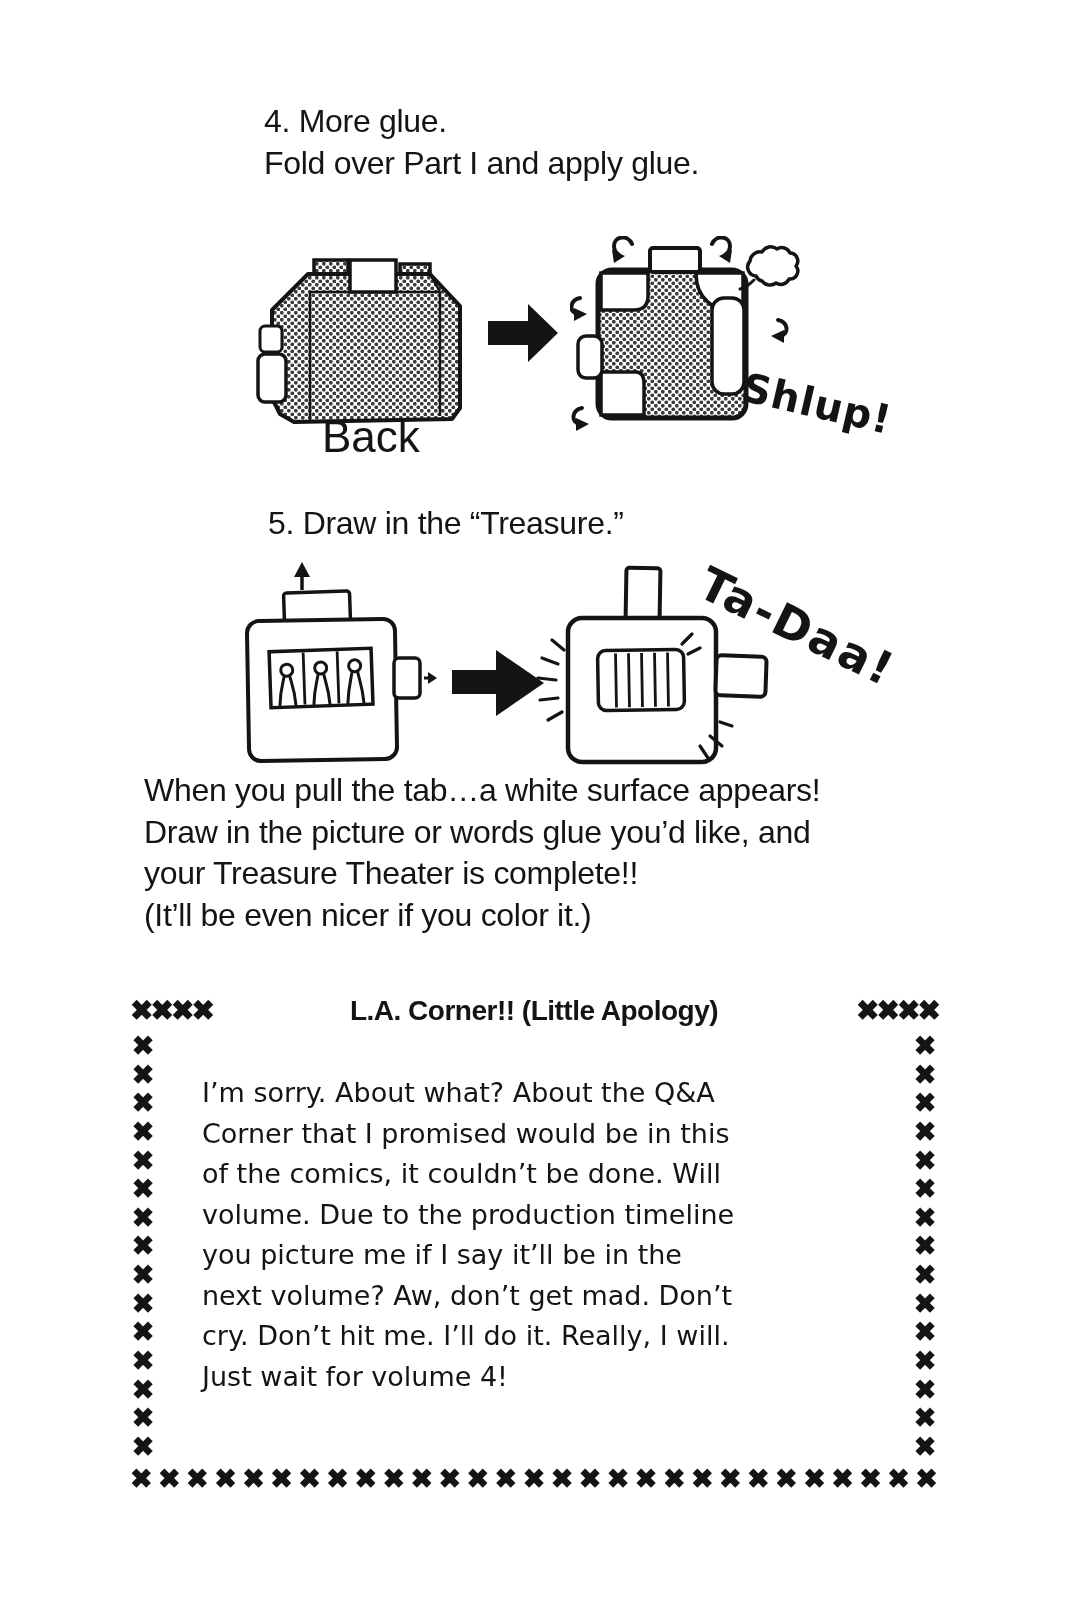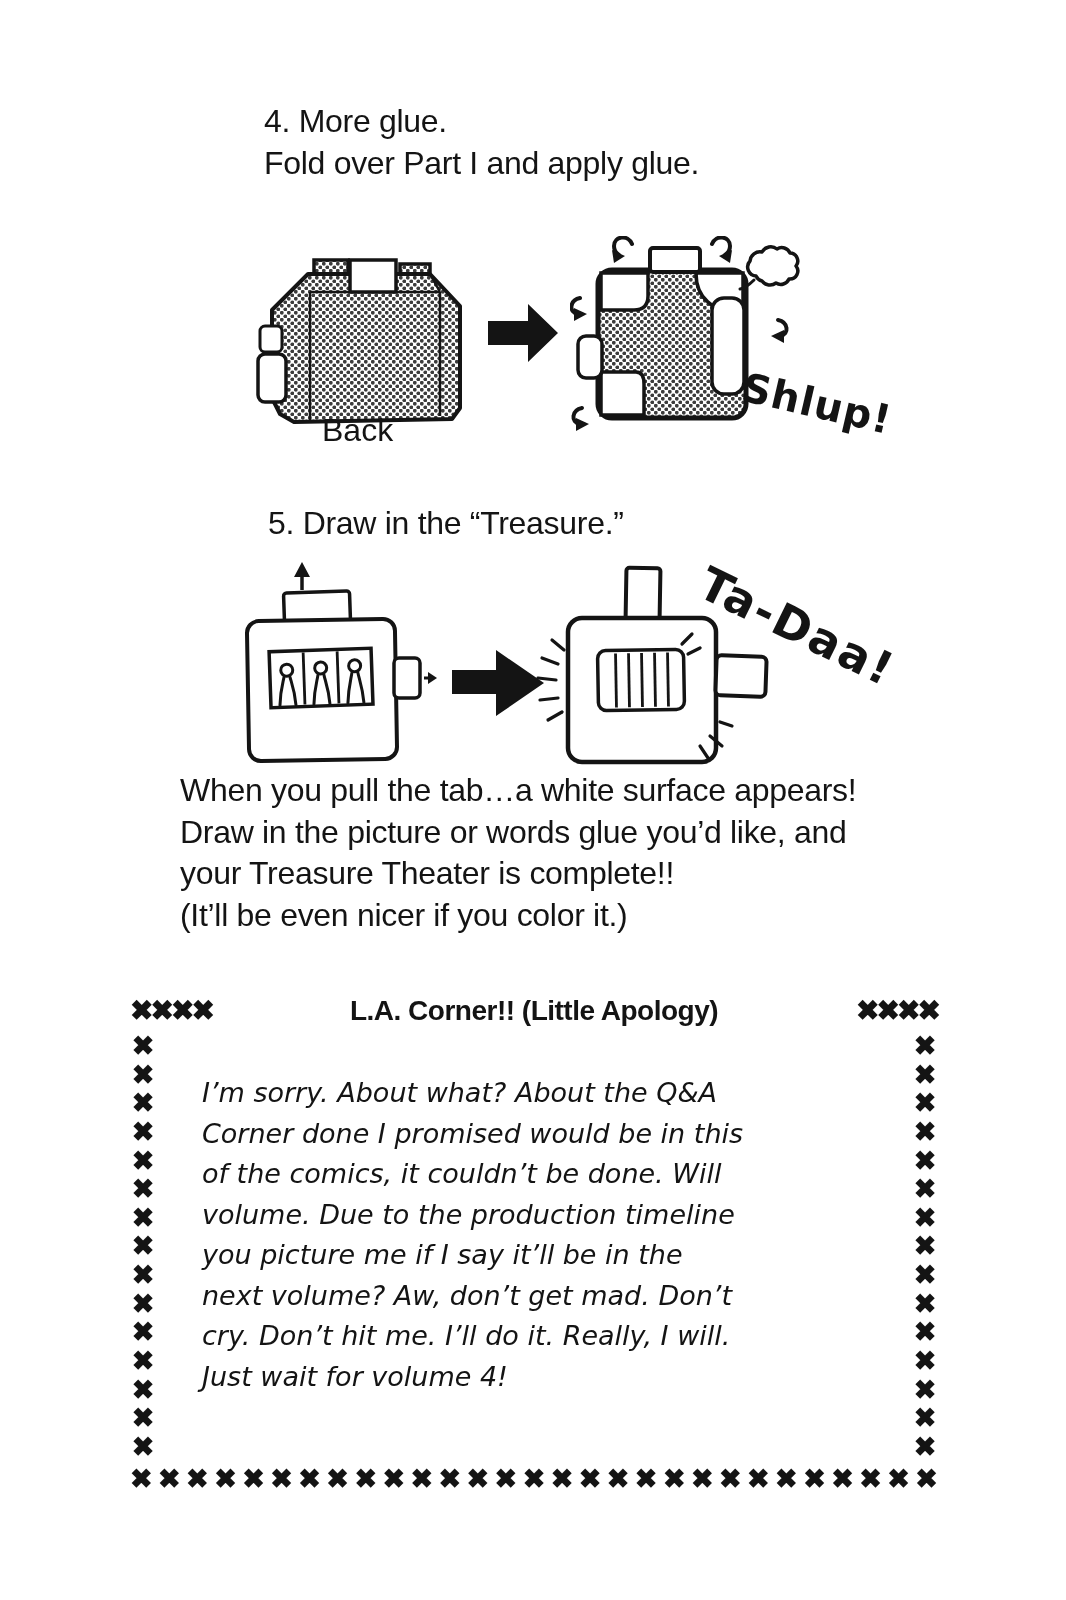--- a/index.html
+++ b/index.html
@@ -6,44 +6,44 @@
   html,body { background:#ffffff; }
   .page {
     position:relative; width:1066px; height:1600px;
     background:#ffffff; color:#141414; overflow:hidden;
     font-family:"Liberation Sans", sans-serif;
   }
   .abs { position:absolute; }
   .step-text { position:absolute; font-size:32px; line-height:42px; letter-spacing:-0.3px; white-space:nowrap; }
   #step4-text { left:264px; top:100px; }
   #step5-text { left:268px; top:502px; }
-  .back-label { position:absolute; left:322px; top:412px; font-size:32px; }
+  .back-label { position:absolute; left:322px; top:412px; font-size:44px; }
   .para { position:absolute; left:144px; top:770px; font-size:32px; line-height:41.5px; letter-spacing:-0.3px; }
-  .para div { white-space:nowrap;margin-left:36px; }
+  .para div { white-space:nowrap; }
   .sfx { position:absolute; font-weight:bold; font-family:"DejaVu Sans", sans-serif; white-space:nowrap; color:#141414; }
   #sfx-shlup { left:748px; top:364px; font-size:40px; transform:rotate(13deg); transform-origin:left top; letter-spacing:1px; }
   #sfx-tadaa { left:714px; top:556px; font-size:46px; transform:rotate(26deg); transform-origin:left top; letter-spacing:2px; }
 
   
   .la-box { position:absolute; left:128px; top:985px; width:812px; height:510px; }
   .la-head { position:absolute; left:2px; right:2px; top:0; height:52px;
              display:flex; align-items:center; justify-content:space-between; }
   .la-title { font-size:28px; font-weight:bold; letter-spacing:-0.5px; white-space:nowrap; padding:0 8px; }
   .xrow { display:flex; font-size:28px; font-weight:bold; letter-spacing:-3px; line-height:28px; }
   .xcol { position:absolute; top:48px; bottom:34px; width:30px;
           display:flex; flex-direction:column; justify-content:space-between; align-items:center;
           font-size:27px; font-weight:bold; }
   .xcol span { line-height:27px; }
   .xcol.left { left:0; } .xcol.right { right:0; }
   .xbottom { position:absolute; left:2px; right:2px; bottom:0; height:32px;
              display:flex; justify-content:space-between; align-items:flex-end;
              font-size:27px; font-weight:bold; }
   .la-body { position:absolute; left:74px; top:88px;
              font-family:"DejaVu Sans", sans-serif; font-size:27px; line-height:40.5px; }
-  .la-body div { white-space:nowrap;font-style:italic; }
+  .la-body div { white-space:nowrap; }
 
   svg .ink { stroke:#141414; }
 </style>
 </head>
 <body>
 
 <div class="page">
 
   <div class="step-text" id="step4-text">
     <div>4. More glue.</div>
@@ -263,21 +263,21 @@
         <span>✖</span>
         <span>✖</span>
         <span>✖</span>
         <span>✖</span>
         <span>✖</span>
         <span>✖</span>
         <span>✖</span>
       </div>
     <div class="la-body">
       <div>I’m sorry. About what? About the Q&amp;A</div>
-      <div>Corner done I promised would be in this</div>
+      <div>Corner that I promised would be in this</div>
       <div>of the comics, it couldn’t be done. Will</div>
       <div>volume. Due to the production timeline</div>
       <div>you picture me if I say it’ll be in the</div>
       <div>next volume? Aw, don’t get mad. Don’t</div>
       <div>cry. Don’t hit me. I’ll do it. Really, I will.</div>
       <div>Just wait for volume 4!</div>
     </div>
   </div>
 
 </div>

